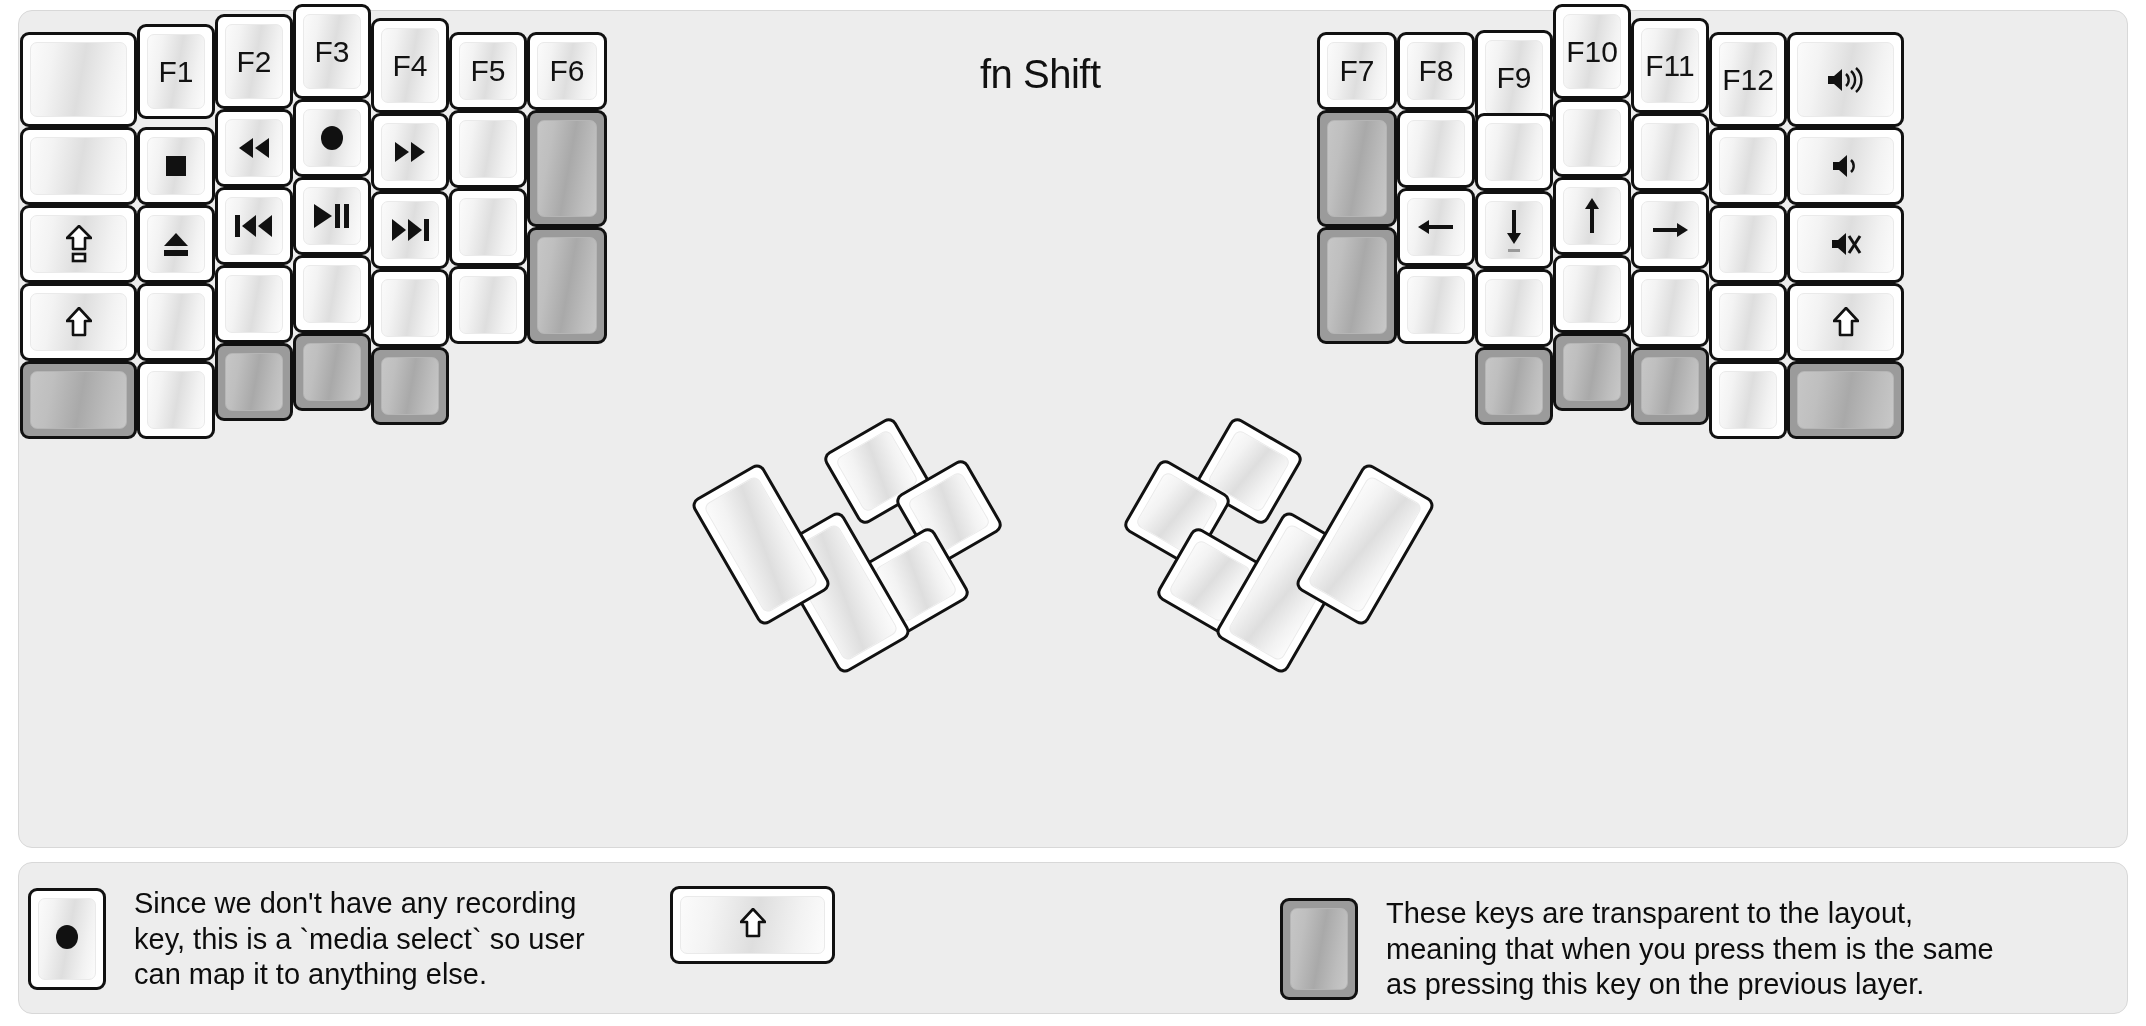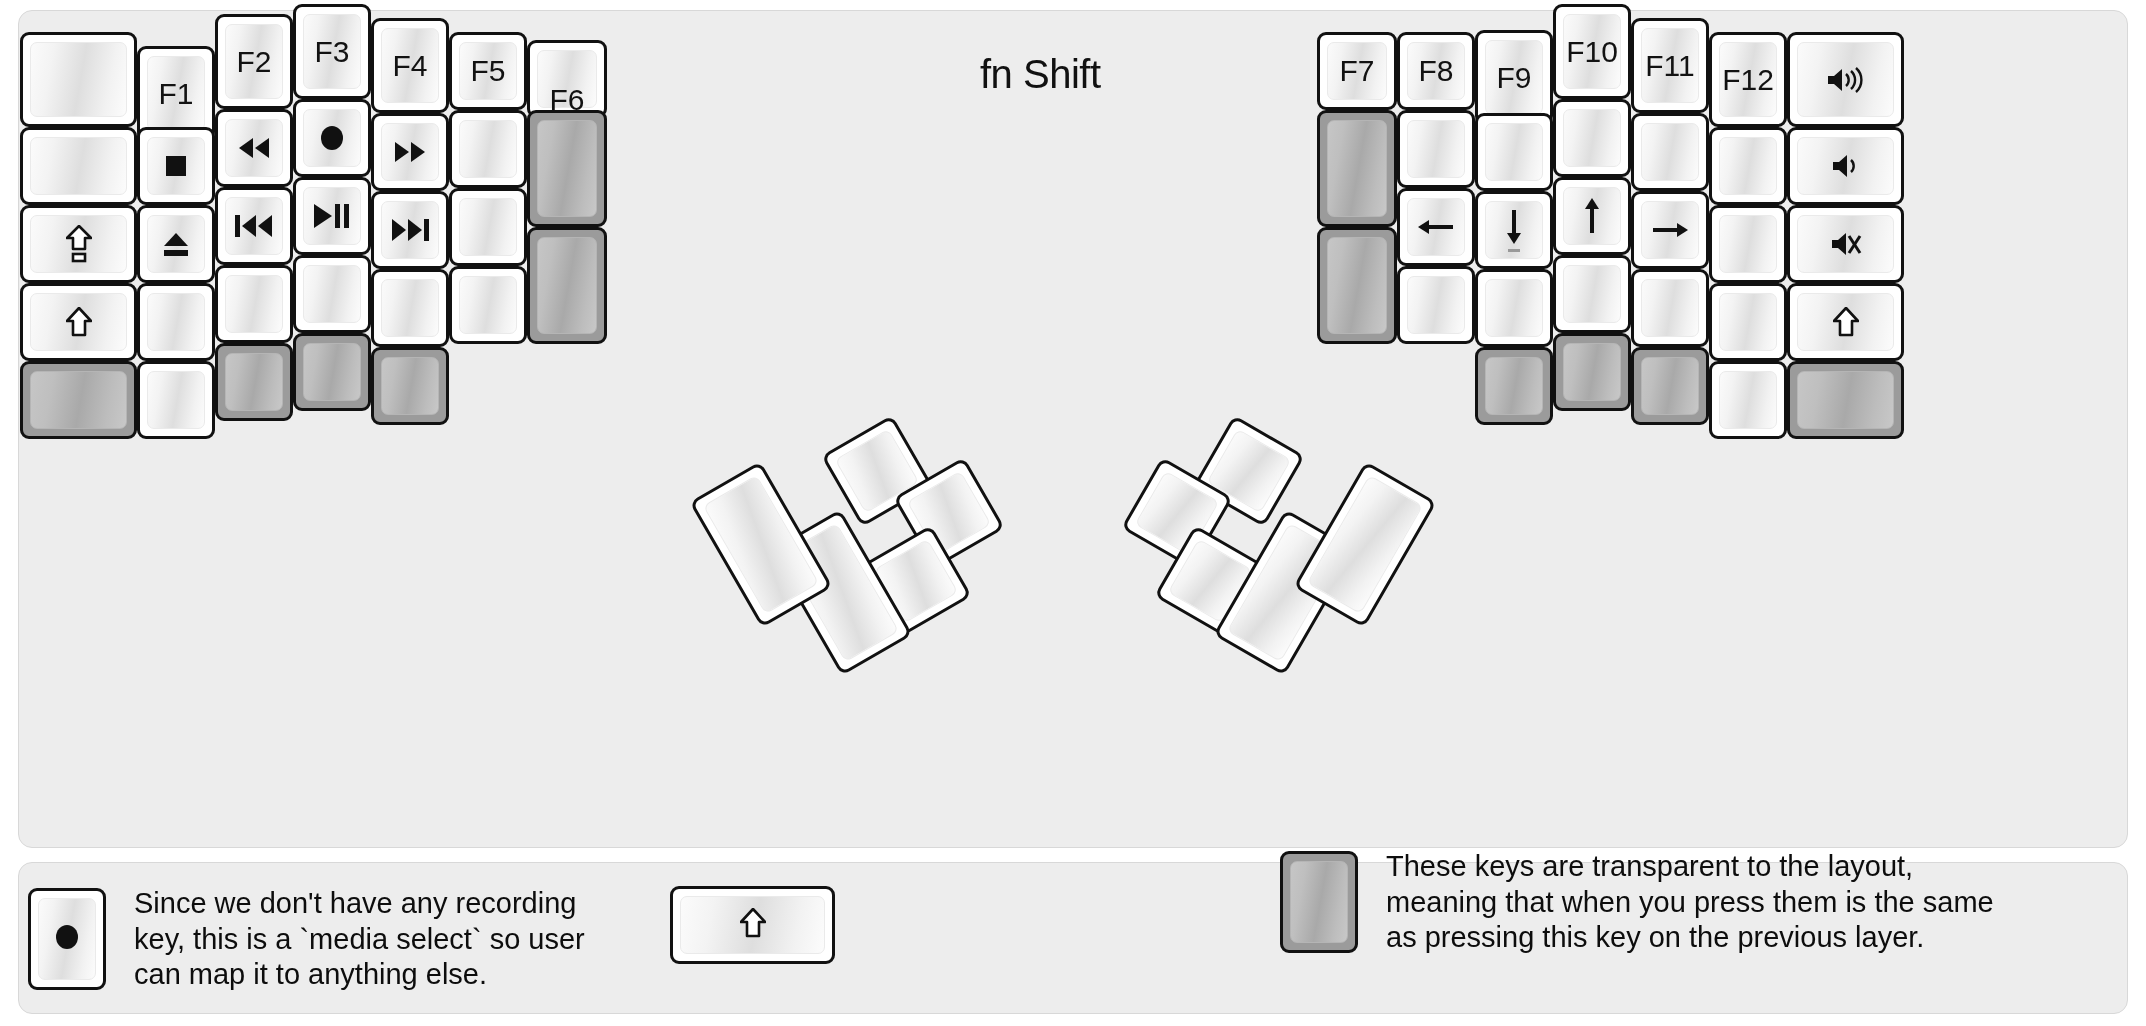--- a/index.html
+++ b/index.html
@@ -144,21 +144,21 @@
         <div class="legend">
           <svg width="26" height="30" viewBox="0 0 26 30">
             <polygon points="13,1 25,14 19,14 19,28 7,28 7,14 1,14" fill="#fff" stroke="#111" stroke-width="2.6" stroke-linejoin="round"></polygon>
           </svg>
         </div>
       </div>
       <div class="key transparent" style="left: 20px; top: 361px; width: 117px; height: 78px;">
         <div class="cap"></div>
         <div class="legend"></div>
       </div>
-      <div class="key" style="left: 137px; top: 46px; width: 78px; height: 95px;">
+      <div class="key" style="left: 137px; top: 24px; width: 78px; height: 95px;">
         <div class="cap"></div>
         <div class="legend ftext">F1</div>
       </div>
       <div class="key" style="left: 137px; top: 127px; width: 78px; height: 78px;">
         <div class="cap"></div>
         <div class="legend">
           <svg width="22" height="22" viewBox="0 0 22 22">
             <rect x="1" y="1" width="20" height="20" fill="#111"></rect>
           </svg>
         </div>
@@ -281,21 +281,21 @@
         <div class="legend"></div>
       </div>
       <div class="key" style="left: 449px; top: 188px; width: 78px; height: 78px;">
         <div class="cap"></div>
         <div class="legend"></div>
       </div>
       <div class="key" style="left: 449px; top: 266px; width: 78px; height: 78px;">
         <div class="cap"></div>
         <div class="legend"></div>
       </div>
-      <div class="key" style="left: 527px; top: 40px; width: 80px; height: 78px; align-items: flex-end;">
+      <div class="key" style="left: 527px; top: 32px; width: 80px; height: 78px;">
         <div class="cap"></div>
         <div class="legend ftext">F6</div>
       </div>
       <div class="key transparent" style="left: 527px; top: 110px; width: 80px; height: 117px;">
         <div class="cap"></div>
         <div class="legend"></div>
       </div>
       <div class="key transparent" style="left: 527px; top: 227px; width: 80px; height: 117px;">
         <div class="cap"></div>
         <div class="legend"></div>
@@ -527,21 +527,21 @@
 can map it to anything else.</div>
       </div>
       <div class="legend-item" style="left: 670px; top: 886px;">
         <div class="lkey" style="width: 165px; height: 78px;">
           <div class="cap"></div>
           <div class="legend"><svg width="26" height="30" viewBox="0 0 26 30">
               <polygon points="13,1 25,14 19,14 19,28 7,28 7,14 1,14" fill="#fff" stroke="#111" stroke-width="2.6" stroke-linejoin="round"></polygon>
             </svg></div>
         </div>
       </div>
-      <div class="legend-item" style="left: 1280px; top: 849px;">
+      <div class="legend-item" style="left: 1280px; top: 896px;">
         <div class="lkey transparent" style="width: 78px; height: 102px;">
           <div class="cap"></div>
           <div class="legend"></div>
         </div>
         <div class="ltext">These keys are transparent to the layout,
 meaning that when you press them is the same
 as pressing this key on the previous layer.</div>
       </div>
     </div>
 

